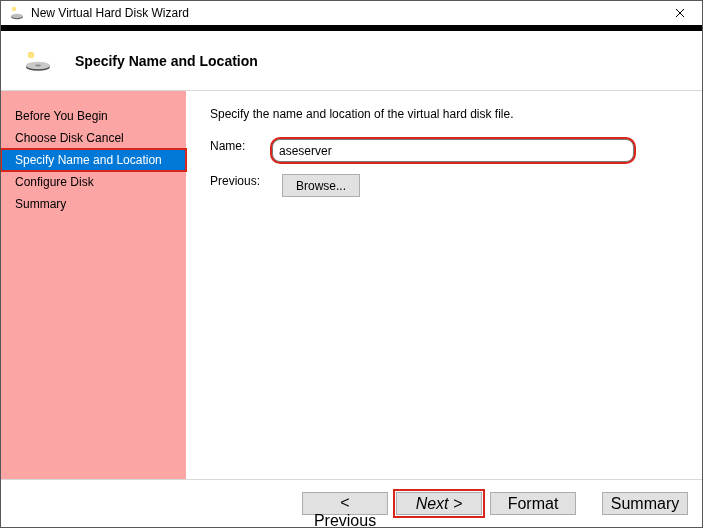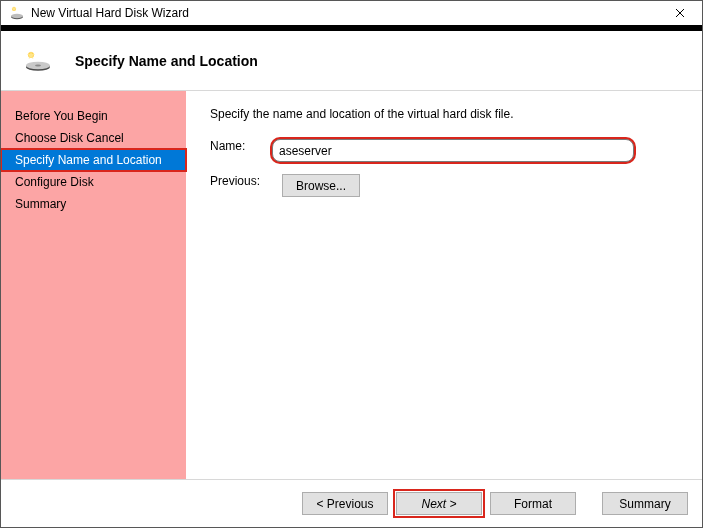--- a/index.html
+++ b/index.html
@@ -124,21 +124,21 @@
     padding-right: 14px;
     gap: 8px;
     border-top: 1px solid #d8d8d8;
   }
   .footer button {
     width: 86px;
     height: 23px;
     background: #e1e1e1;
     border: 1px solid #adadad;
     font-family: inherit;
-    font-size: 12px;
+    font-size: 16px;
     cursor: pointer;
   }
   .footer .gap { width: 10px; }
   .hl-red-btn {
     outline: 2px solid #d9261c;
     outline-offset: 1px;
     font-style: italic;
   }
   svg { display: block; }
 </style>

